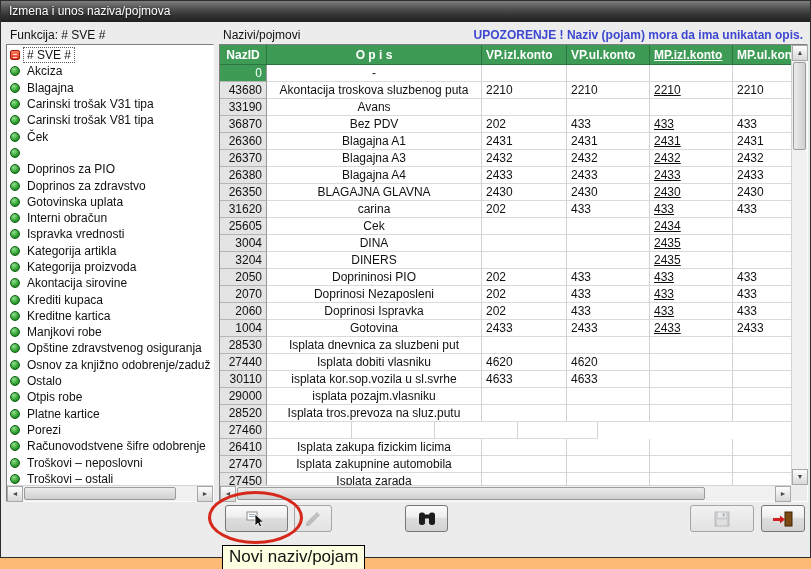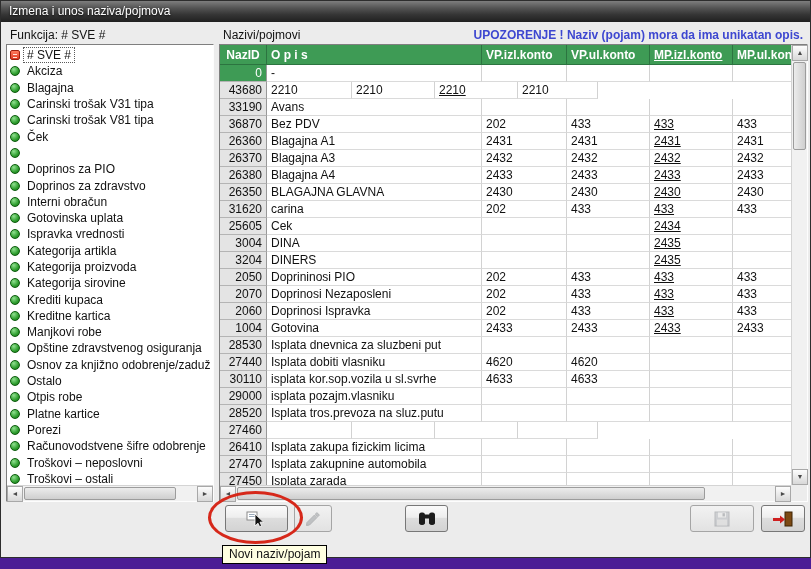--- a/index.html
+++ b/index.html
@@ -1,18 +1,18 @@
 <!DOCTYPE html>
 <html><head>
 <meta charset="utf-8">
 <style>
   * { margin:0; padding:0; box-sizing:border-box; }
   html,body { width:811px; height:569px; }
   body { font-family:"Liberation Sans","DejaVu Sans",sans-serif; font-size:12px; color:#111; }
-  .screen { position:relative; width:811px; height:569px; background:#4c1d95; overflow:hidden; }
+  .screen { position:relative; width:811px; height:569px; background:#fdba74; overflow:hidden; }
   .window { position:absolute; left:0; top:0; width:811px; height:558px; background:#ececec; border:1px solid #2d2d2d; }
   .titlebar { position:absolute; left:0; top:0; width:100%; height:21px;
     background:linear-gradient(180deg,#7e7e7e 0%,#525252 35%,#353535 65%,#202020 100%);
     color:#fff; line-height:21px; padding-left:8px; font-size:12px; text-shadow:0 1px 2px rgba(0,0,0,.85); }
 
   .func-label { position:absolute; left:9px; top:27px; }
   .listbox { position:absolute; left:5px; top:43px; width:208px; height:458px;
     background:#fff; border:1px solid; border-color:#7f7f7f #fdfdfd #fdfdfd #7f7f7f; }
   .list-items { position:absolute; left:0; top:0; right:0; bottom:16px; overflow:hidden; padding-top:2px; white-space:nowrap; }
   .li { display:flex; align-items:center; height:16.3px; padding-left:3px; }
@@ -31,21 +31,21 @@
   .grid-viewport { position:absolute; left:0; top:0; right:16px; bottom:16px; overflow:hidden; background:#fff; }
   .hrow { display:flex; height:20px; background:#3e9b55; }
   .th { color:#fff; font-weight:bold; font-size:12px; line-height:20px; padding:0 4px;
         border-right:1px solid #2c7440; border-bottom:1px solid #2c7440; flex:0 0 auto; white-space:nowrap; overflow:hidden; }
   .th.c0 { text-align:center; }
   .tr { display:flex; height:17px; }
   .td { flex:0 0 auto; font-size:12px; line-height:16px; padding:0 4px; border-right:1px solid #d2d2d2;
         border-bottom:1px solid #dadada; white-space:nowrap; overflow:hidden; background:#fff; }
   .td.c0 { background:#e4e4e4; text-align:right; border-right:1px solid #999; border-bottom:1px solid #b4b4b4; }
   .td.c0.cursel { background:#3e9b55; color:#fff; }
-  .c0 { width:47px; } .c1 { width:215px; } .c2 { width:85px; } .c3 { width:83px; } .c4 { width:83px;text-decoration:underline; } .c5 { width:80px; }
+  .c0 { width:47px; } .c1 { width:215px;text-align:center; } .c2 { width:85px; } .c3 { width:83px; } .c4 { width:83px;text-decoration:underline; } .c5 { width:80px; }
 
   .vscroll { position:absolute; right:0; top:0; width:16px; bottom:16px; background:#f1f1f1; border-left:1px solid #d4d4d4; }
   .hscroll { position:absolute; left:0; bottom:0; height:16px; right:16px; background:#f1f1f1; border-top:1px solid #d4d4d4; }
   .listbox .hscroll { right:0; }
   .corner { position:absolute; right:0; bottom:0; width:16px; height:16px; background:#ececec; }
   .sbtn { position:absolute; width:16px; height:16px; background:linear-gradient(180deg,#fdfdfd,#d8d8d8);
           border:1px solid #a8a8a8; color:#4a4a4a; font-size:7px; line-height:14px; text-align:center; }
   .sbtn.up { top:0; left:0; } .sbtn.down { bottom:0; left:0; }
   .sbtn.left { left:0; top:0; } .sbtn.right { right:0; top:0; }
   .vthumb { position:absolute; left:1px; right:1px; background:linear-gradient(90deg,#ececec,#cfcfcf); border:1px solid #9c9c9c; border-radius:2px; }
@@ -53,21 +53,21 @@
 
   .btn { position:absolute; top:504px; height:27px; border:1px solid #777; border-radius:3px;
     background:linear-gradient(180deg,#fafafa,#eee 45%,#ddd 50%,#d3d3d3);
     display:flex; align-items:center; justify-content:center; cursor:default; }
   .btn.disabled { background:linear-gradient(180deg,#f2f2f2,#e2e2e2); border-color:#a5a5a5; }
   .btn.disabled svg { opacity:.45; }
 
   .annotation { position:absolute; left:207px; top:490px; width:95px; height:53px;
     border:3px solid #d6281a; border-radius:50%; z-index:15; pointer-events:none; }
   .tooltip { position:absolute; left:222px; top:545px; background:#ffffe1; border:1px solid #000;
-    padding:1px 6px 2px; font-size:12px; z-index:20; }
+    padding:1px 6px 2px; font-size:17px; z-index:20; }
 </style>
 </head>
 <body>
 
 <div class="screen">
   <div class="window">
 
     <div class="titlebar">
       <span>Izmena i unos naziva/pojmova</span>
     </div>
@@ -106,41 +106,41 @@
           <div class="li">
             <span class="ic ic-green"></span>
             <span class="lbl">Doprinos za PIO</span>
           </div>
           <div class="li">
             <span class="ic ic-green"></span>
             <span class="lbl">Doprinos za zdravstvo</span>
           </div>
           <div class="li">
             <span class="ic ic-green"></span>
+            <span class="lbl">Gotovinska uplata</span>
+          </div>
+          <div class="li">
+            <span class="ic ic-green"></span>
             <span class="lbl">Interni obračun</span>
           </div>
           <div class="li">
             <span class="ic ic-green"></span>
-            <span class="lbl">Gotovinska uplata</span>
-          </div>
-          <div class="li">
-            <span class="ic ic-green"></span>
             <span class="lbl">Ispravka vrednosti</span>
           </div>
           <div class="li">
             <span class="ic ic-green"></span>
             <span class="lbl">Kategorija artikla</span>
           </div>
           <div class="li">
             <span class="ic ic-green"></span>
             <span class="lbl">Kategorija proizvoda</span>
           </div>
           <div class="li">
             <span class="ic ic-green"></span>
-            <span class="lbl">Kategorija sirovine</span>
+            <span class="lbl">Akontacija sirovine</span>
           </div>
           <div class="li">
             <span class="ic ic-green"></span>
             <span class="lbl">Krediti kupaca</span>
           </div>
           <div class="li">
             <span class="ic ic-green"></span>
             <span class="lbl">Kreditne kartica</span>
           </div>
           <div class="li">
@@ -208,20 +208,21 @@
             <div class="tr">
               <div class="td c0 cursel">0</div>
               <div class="td c1">-</div>
               <div class="td c2"></div>
               <div class="td c3"></div>
               <div class="td c4"></div>
               <div class="td c5"></div>
             </div>
             <div class="tr">
               <div class="td c0">43680</div>
+              <div class="td c1">Akontacija troskova sluzbenog puta</div>
               <div class="td c2">2210</div>
               <div class="td c3">2210</div>
               <div class="td c4">2210</div>
               <div class="td c5">2210</div>
             </div>
             <div class="tr">
               <div class="td c0">33190</div>
               <div class="td c1">Avans</div>
               <div class="td c2"></div>
               <div class="td c3"></div>

